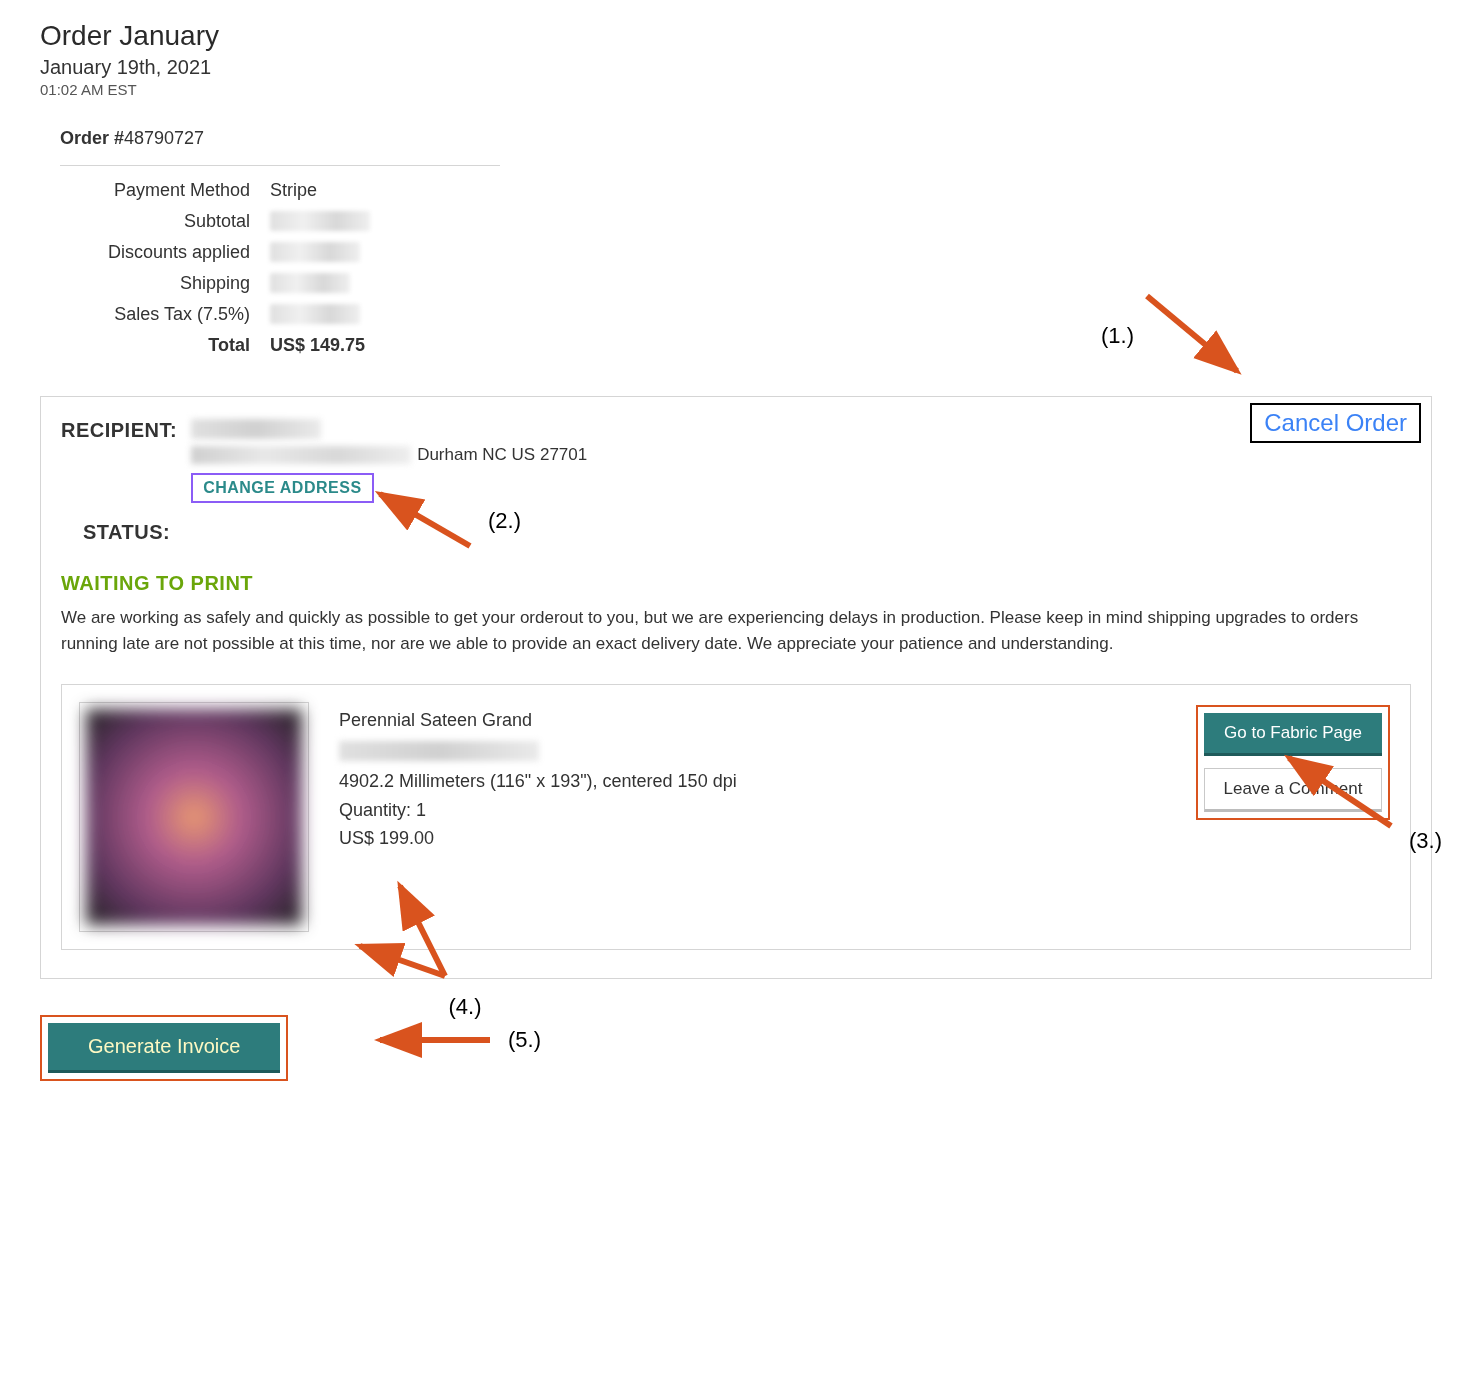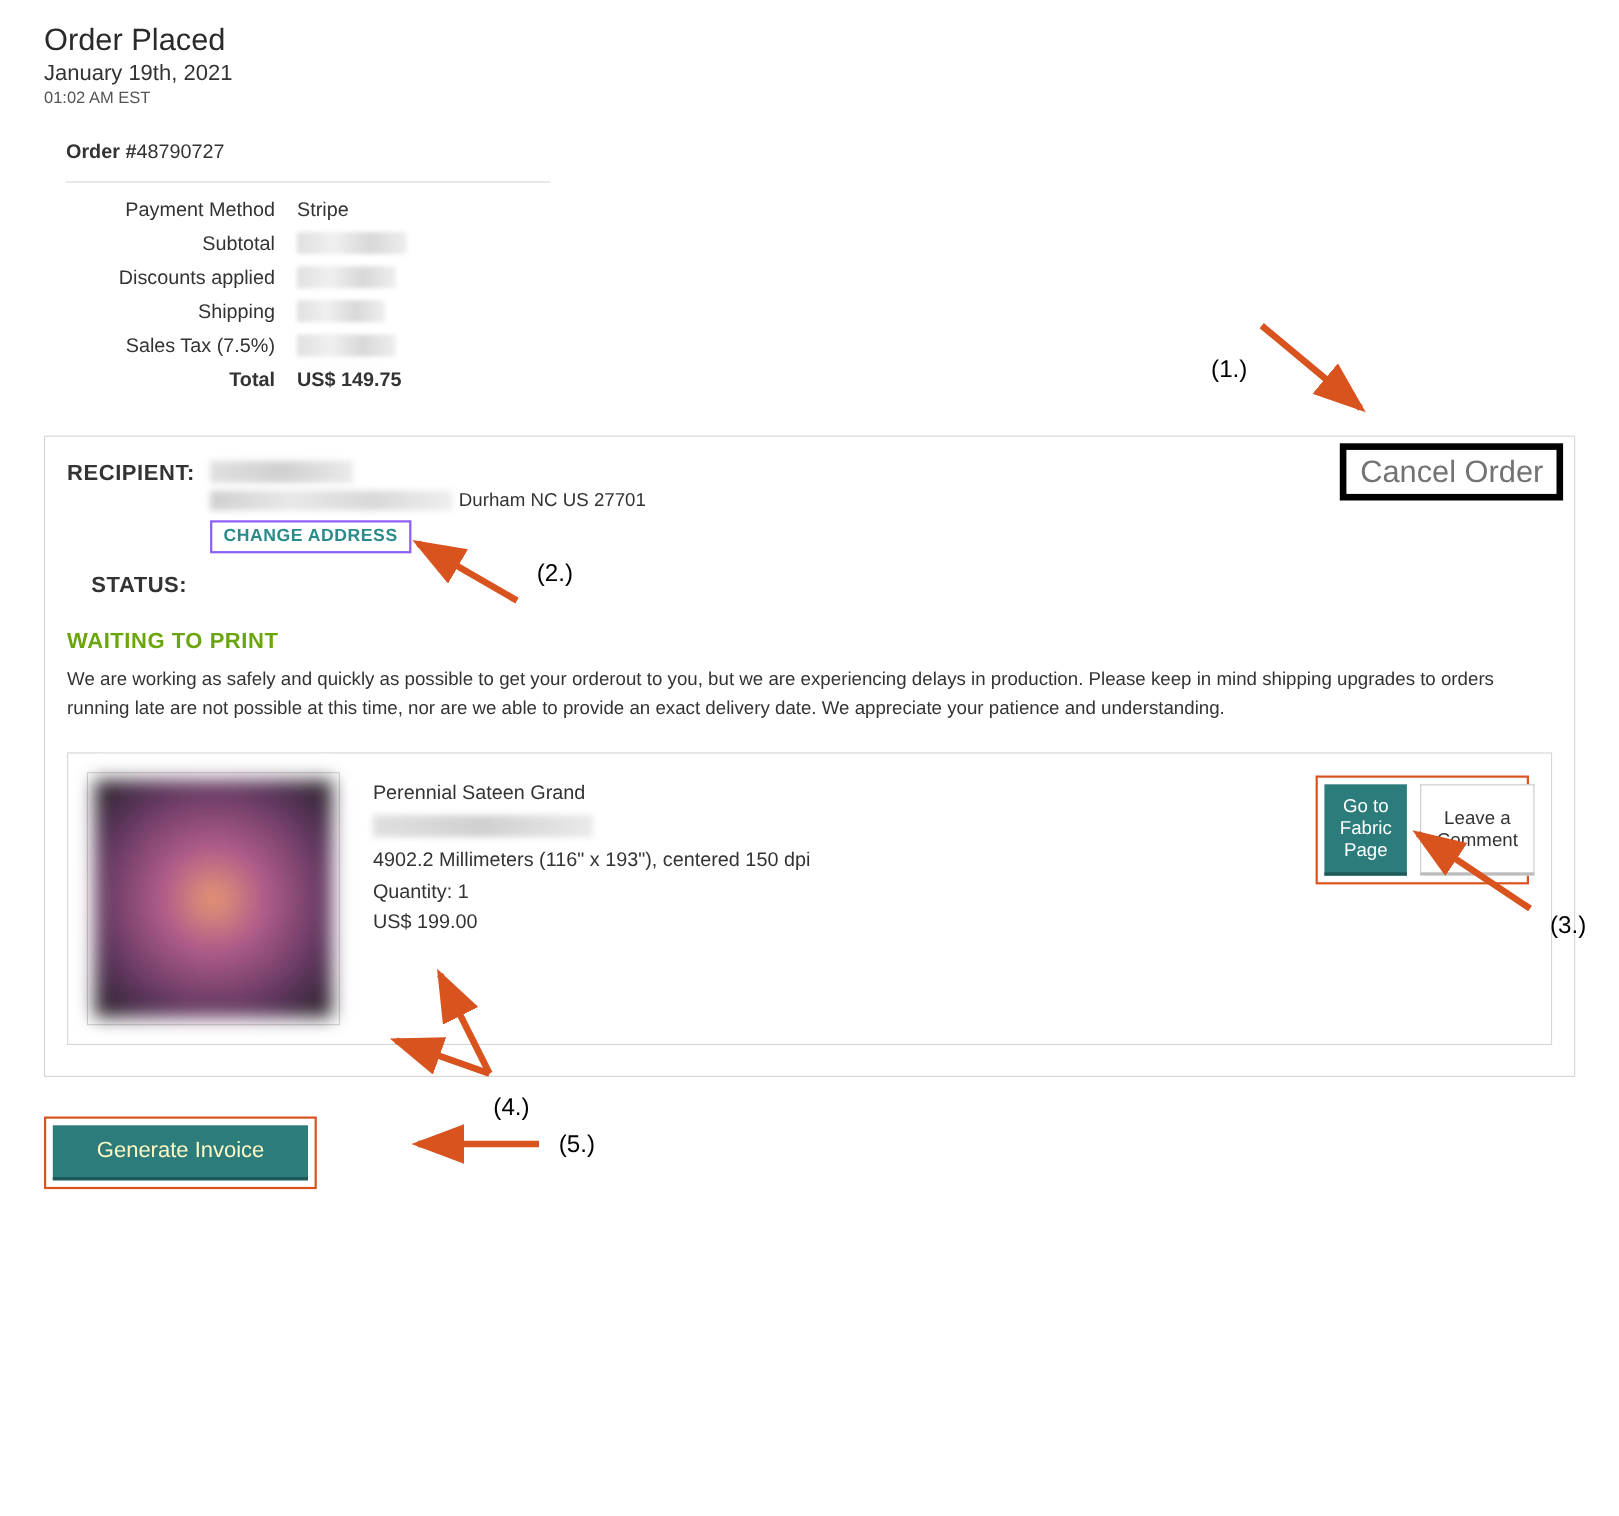--- a/index.html
+++ b/index.html
@@ -106,24 +106,24 @@
     border: 2px solid #8b5cf6;
     padding: 4px 10px;
     margin-left: 0px;
     cursor: pointer;
     background: #fff;
   }
   .cancel-order {
     position: absolute;
     top: 6px;
     right: 10px;
-    font-size: 28px;
-    color: #737373;
+    font-size: 24px;
+    color: #3b82f6;
     padding: 4px 12px;
-    border: 6px solid #000000;
+    border: 2px solid #000000;
     cursor: pointer;
     background: #fff;
   }
   .status-label {
     font-weight: 700;
     font-size: 20px;
     letter-spacing: 0.5px;
     margin: 18px 0 28px 22px;
   }
   .status-value {
@@ -162,21 +162,21 @@
   }
   .item-info { flex: 1; font-size: 18px; line-height: 1.6; padding-top: 4px;}
   .item-info-blur {
     width: 200px; height: 20px;
     background: linear-gradient(90deg,#e0e0e0,#d0d0d0,#eaeaea);
     filter: blur(3px);
     margin: 6px 0;
   }
   .item-actions {
     display: flex;
-    flex-direction: row;
+    flex-direction: column;
     gap: 12px;
     padding: 6px;
     border: 2px solid #d9531e;
     position: absolute;
     right: 20px;
     top: 20px;
     width: 194px;
   }
   .btn-primary {
     background: #2d7c7c;
@@ -225,21 +225,21 @@
   }
   .arrow-svg { overflow: visible; }
 
 </style>
 </head>
 <body>
 
 
 
 
-<h1 class="page-title">Order Placed</h1>
+<h1 class="page-title">Order January</h1>
 <div class="page-date">January 19th, 2021</div>
 <div class="page-time">01:02 AM EST</div>
 
 
 <div class="order-summary">
   <div class="order-number">
     <span class="label">Order #</span><span>48790727</span>
   </div>
   <hr class="summary-hr">
   <div class="summary-row">

